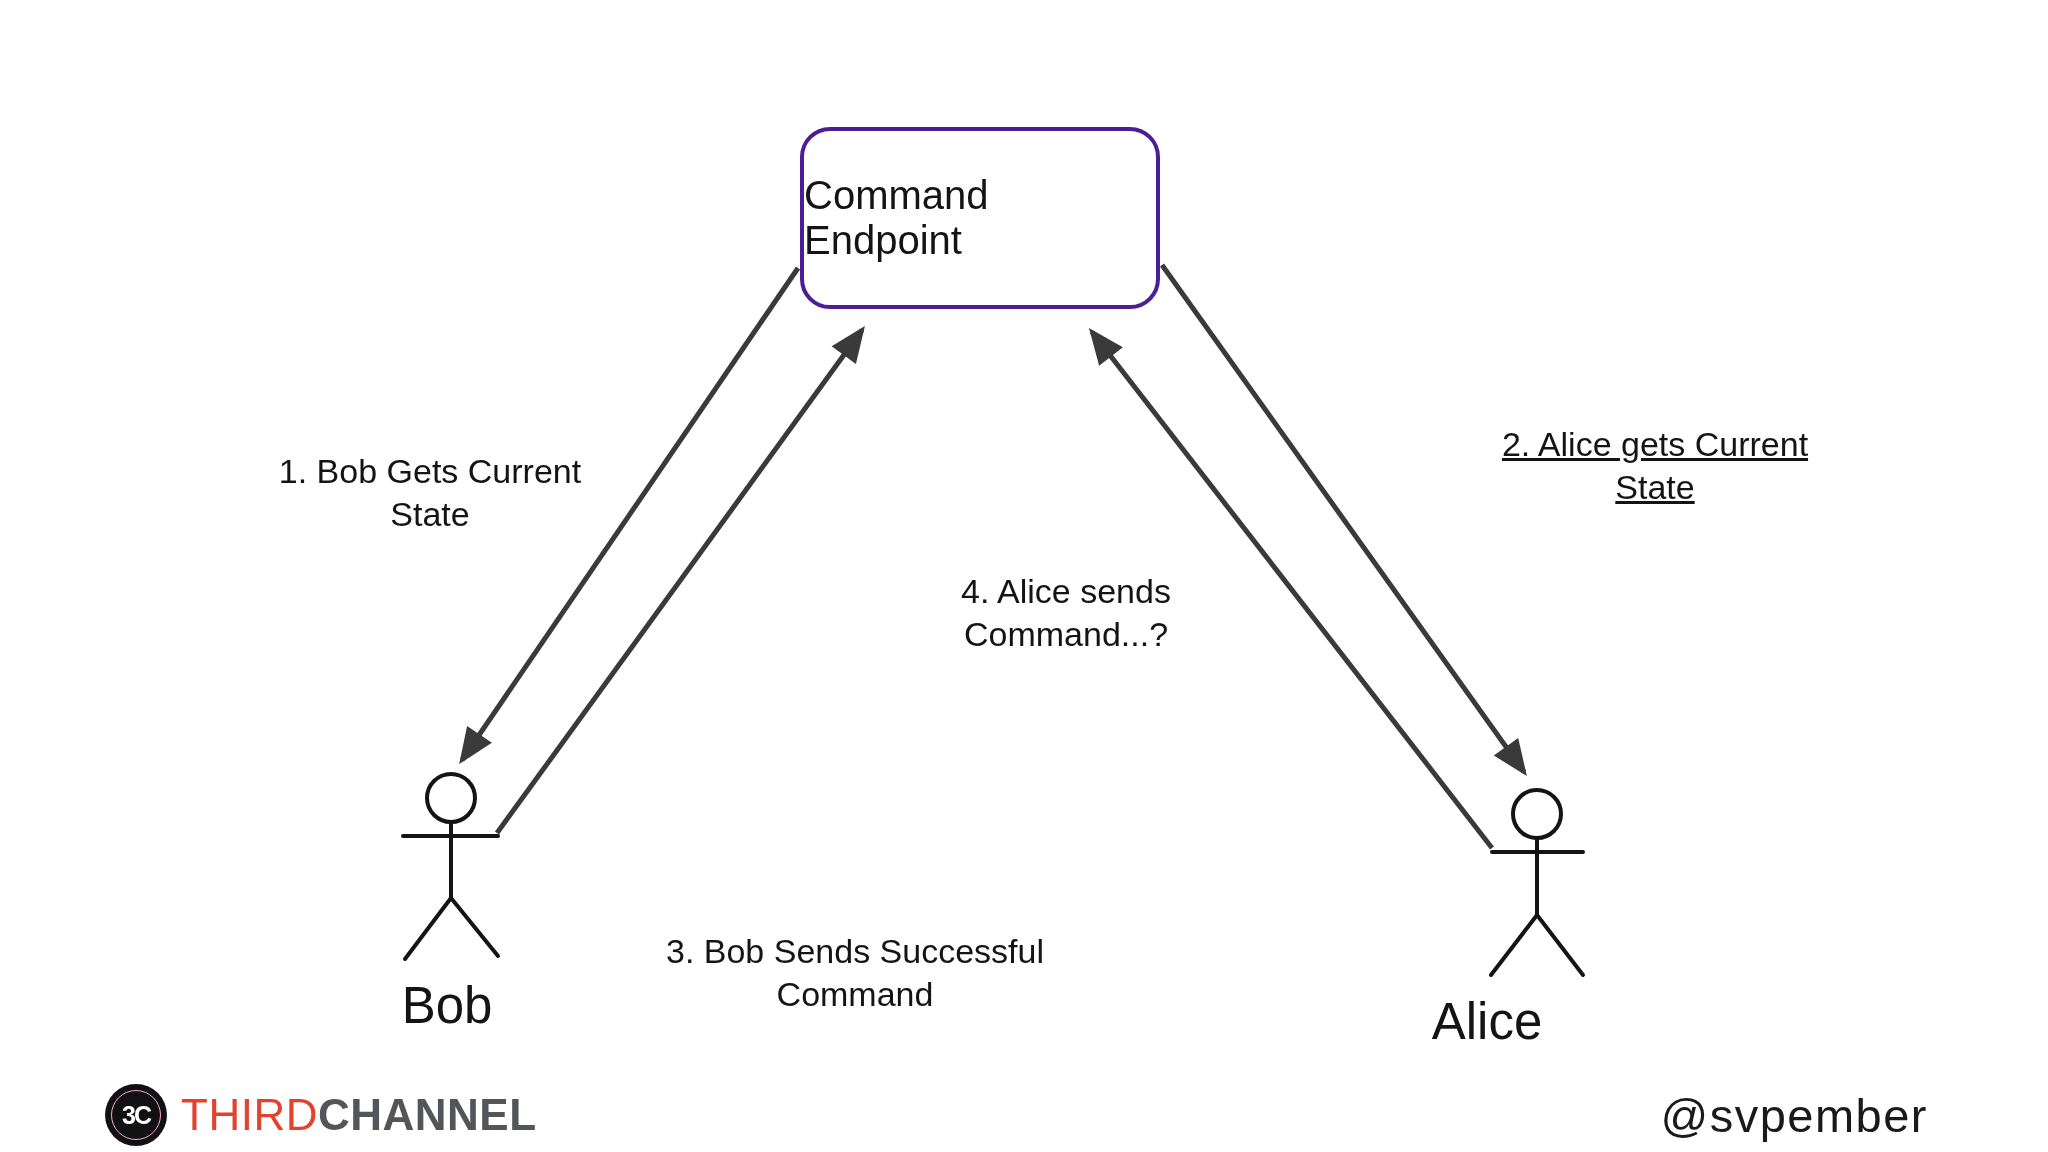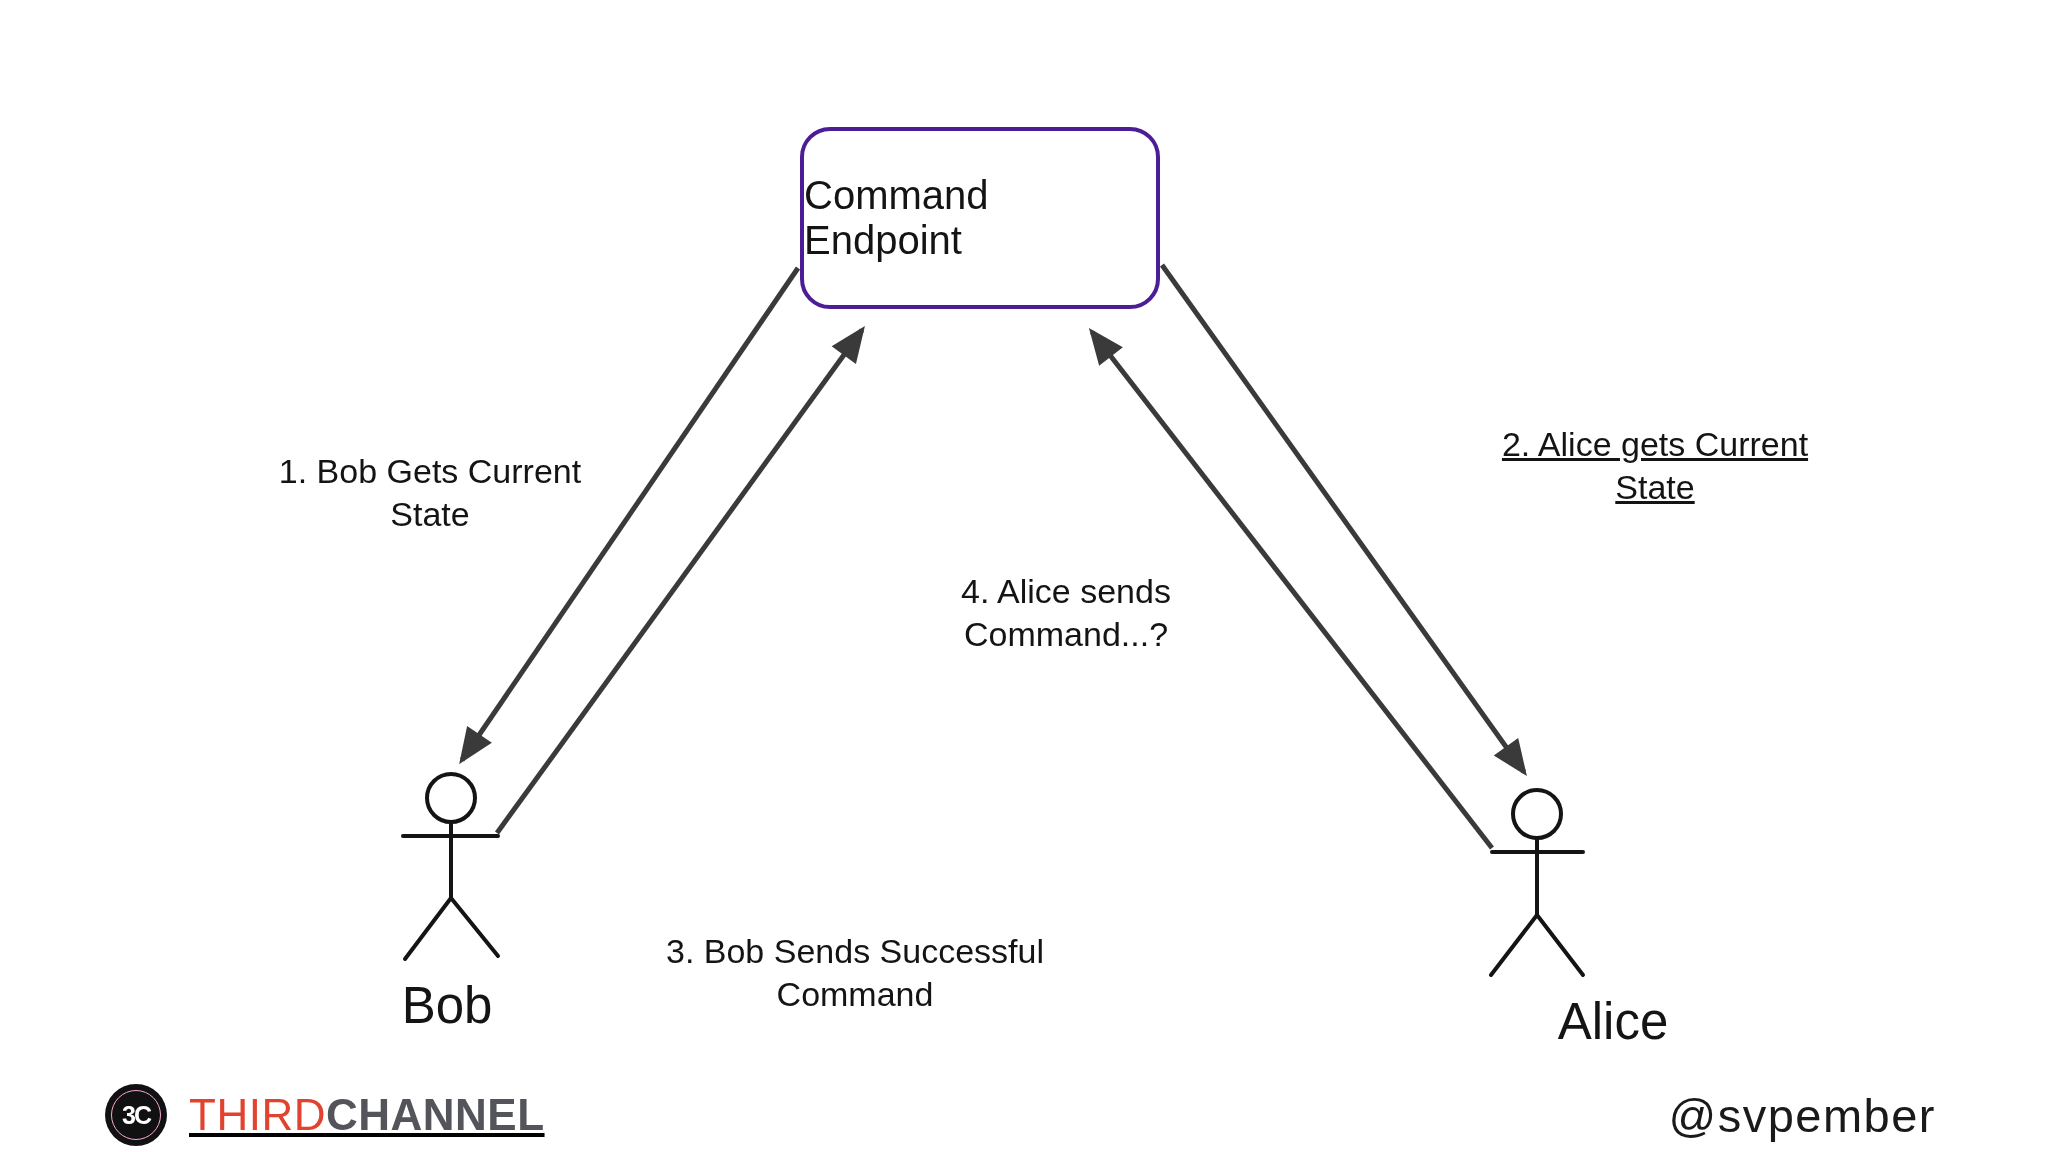--- a/index.html
+++ b/index.html
@@ -49,21 +49,21 @@
   .step-2 { left: 1455px; top: 423px;  width: 400px; text-decoration: underline; }
   .step-4 { left: 896px;  top: 570px;  width: 340px; }
   .step-3 { left: 620px;  top: 930px;  width: 470px; }
   .actor-name {
     position: absolute;
     text-align: center;
     font-size: 51px;
     color: #141414;
   }
   .actor-name.bob   { left: 347px;  top: 976px;  width: 200px; }
-  .actor-name.alice { left: 1513px; top: 992px;  width: 200px; }
+  .actor-name.alice { left: 1387px; top: 992px;  width: 200px; }
 
   .footer-logo {
     position: absolute;
     left: 105px;
     top: 1084px;
     display: flex;
     align-items: center;
   }
   .logo-badge {
     width: 62px;
@@ -83,32 +83,31 @@
     box-sizing: border-box;
     display: flex;
     align-items: center;
     justify-content: center;
     color: #ffffff;
     font-size: 25px;
     font-weight: bold;
     letter-spacing: -2px;
   }
   .logo-text {
-    margin-left: 22px;
+    margin-left: 14px;
     font-size: 44px;
     letter-spacing: 0.5px;
     white-space: nowrap;
-    text-decoration: underline;
   }
   .logo-text .primary   { color: #e2432e; font-weight: normal; }
   .logo-text .secondary { color: #54555a; font-weight: bold; }
 
   .handle {
     position: absolute;
-    right: 112px;
+    right: 120px;
     top: 1088px;
     font-size: 47px;
     font-weight: 300;
     letter-spacing: 1.5px;
     color: #1a1a1a;
   }
 </style>
 </head>
 <body>
 

